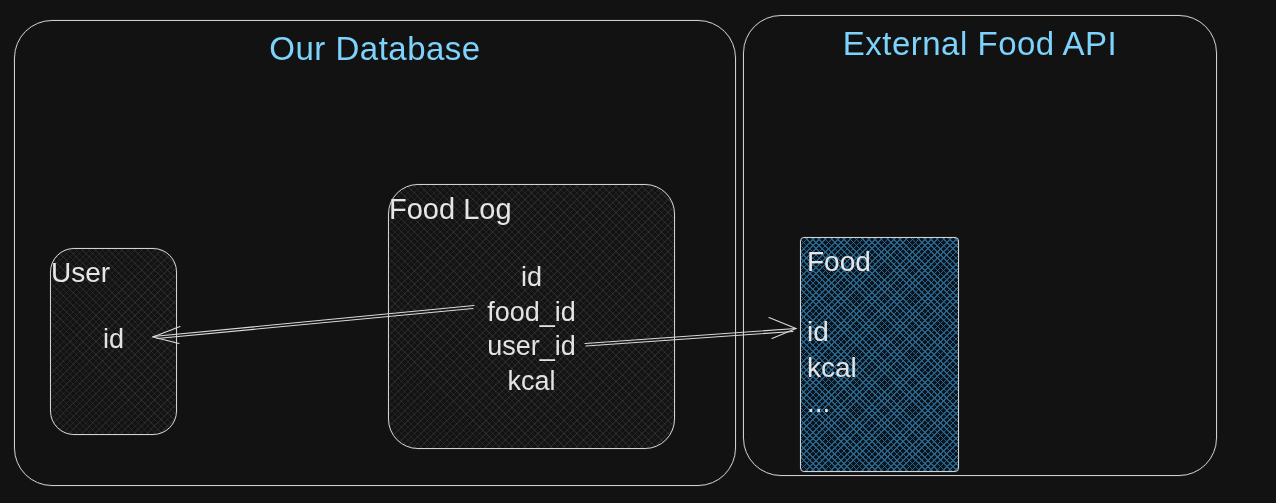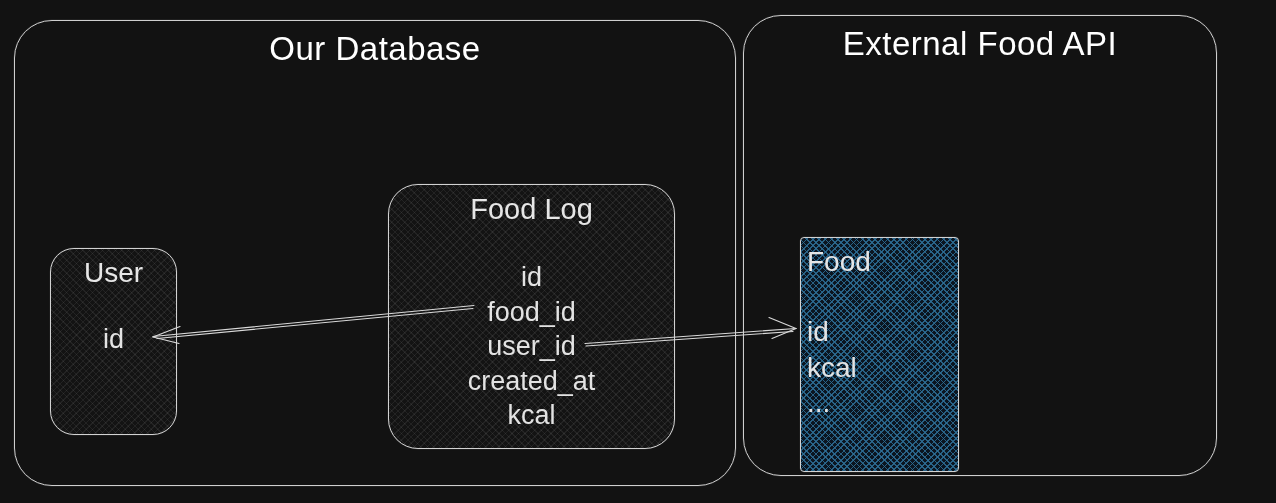--- a/index.html
+++ b/index.html
@@ -15,21 +15,21 @@
     border:1.6px solid #cfcfcf;
     border-radius:38px;
     box-shadow:0 0 0 .5px rgba(255,255,255,.12);
     background:transparent;
   }
   .group-title{
     text-align:center;
     margin-top:9px;
     font-size:33px;
     line-height:38px;
-    color:#ffffff;
+    color:#7dd3fc;
     letter-spacing:.5px;
   }
   .entity{
     position:absolute;
     border:1.4px solid #d2d2d2;
     box-shadow:0 0 0 .4px rgba(255,255,255,.10);
     color:#e3e3e3;
   }
   
   .hatch-gray{
@@ -44,21 +44,21 @@
     background-image:
       repeating-linear-gradient(45deg, rgba(45,110,150,0.85) 0 1.2px, transparent 1.2px 4.4px),
       repeating-linear-gradient(135deg, rgba(45,110,150,0.85) 0 1.2px, transparent 1.2px 4.4px);
   }
   .entity-title{
     font-size:28px;
     line-height:32px;
     margin-top:8px;
     color:#e6e6e6;
   }
-  .entity-title.center{text-align:center;}
+  .entity-title.center{}
   .fields{font-size:27px;}
   .fields.center{text-align:center;}
   .field{white-space:pre;}
 
   #entity-user{left:50px;top:248px;width:125px;height:185px;border-radius:24px;}
   #entity-user .fields{margin-top:34px;line-height:32px;}
   #entity-food-log{left:388px;top:184px;width:285px;height:263px;border-radius:30px;}
   #entity-food-log .entity-title{font-size:29px;margin-top:9px;line-height:30px;}
   #entity-food-log .fields{margin-top:36px;line-height:34.5px;}
   #entity-food{left:800px;top:237px;width:157px;height:233px;border-radius:4px;}
@@ -96,21 +96,20 @@
       <div class="field">id</div>
     </div>
   </div>
 
   <div class="entity hatch-gray" id="entity-food-log">
     <div class="entity-title center">Food Log</div>
     <div class="fields center">
       <div class="field">id</div>
       <div class="field">food_id</div>
       <div class="field">user_id</div>
-      <div class="field">created_at</div>
       <div class="field">kcal</div>
     </div>
   </div>
 
   <div class="entity hatch-blue" id="entity-food">
     <div class="entity-title">Food</div>
     <div class="fields">
       <div class="field">id</div>
       <div class="field">kcal</div>
       <div class="field">...</div>

